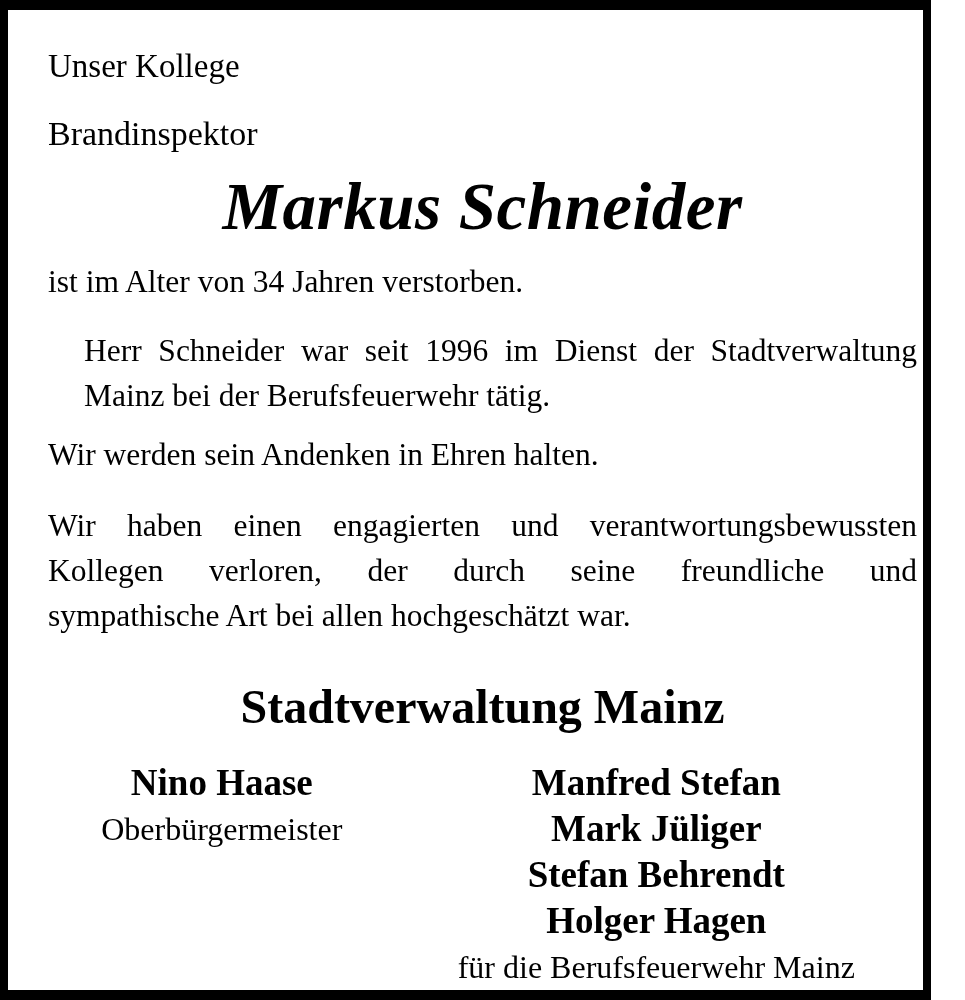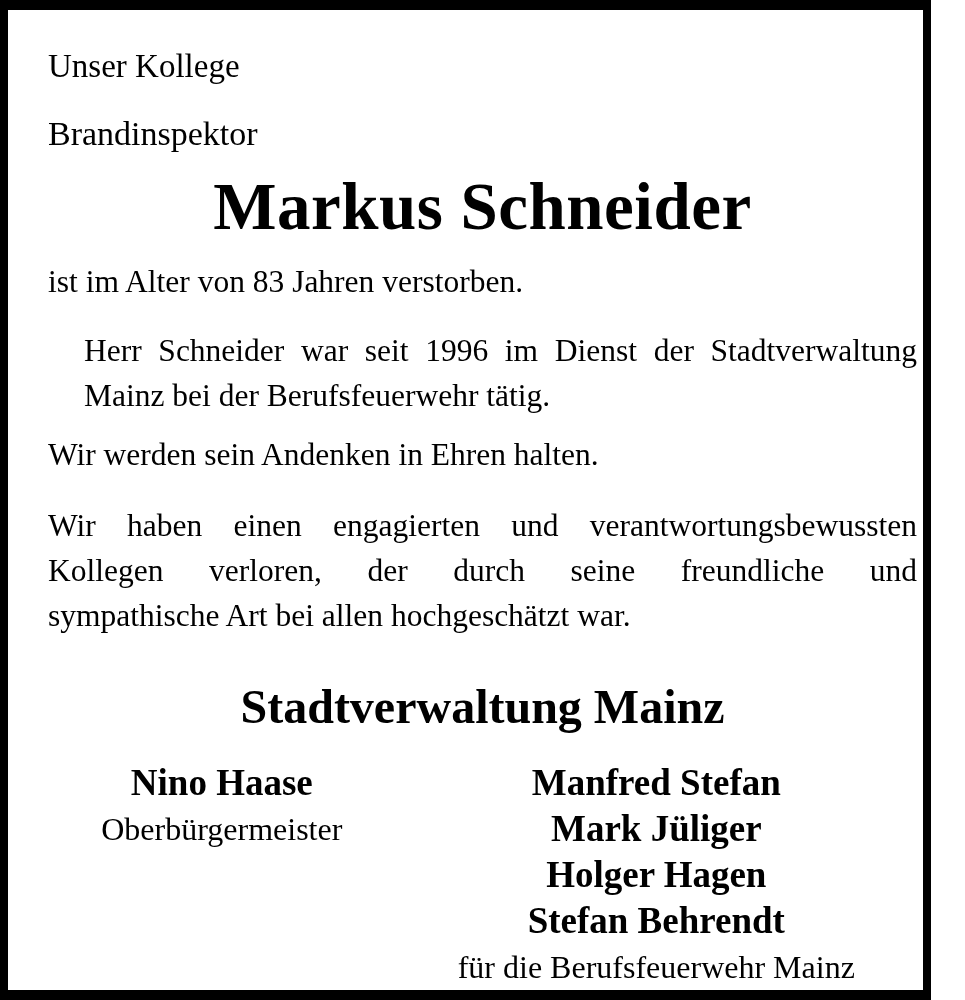--- a/index.html
+++ b/index.html
@@ -36,20 +36,21 @@
     font-size: 34px;
     line-height: 42px;
   }
   .deceased-name {
     margin: 14px 0 0 0;
     font-size: 67px;
     line-height: 74px;
     font-weight: bold;
     text-align: center;
     letter-spacing: 0.5px;
+    font-style: italic;
   }
   .para {
     font-size: 31.5px;
     line-height: 45px;
   }
   .para .line {
     text-align: left;
   }
   .para .line.stretch {
     text-align: justify;
@@ -90,21 +91,21 @@
 <div class="page">
   <div class="content">
 
     <div class="intro">Unser Kollege</div>
 
     <div class="role">Brandinspektor</div>
 
     <h1 class="deceased-name">Markus Schneider</h1>
 
     <div class="para p1">
-      <div class="line">ist im Alter von 83 Jahren verstorben.</div>
+      <div class="line">ist im Alter von 34 Jahren verstorben.</div>
     </div>
 
     <div class="para p2">
       <div class="line stretch">Herr Schneider war seit 1996 im Dienst der Stadtverwaltung</div>
       <div class="line">Mainz bei der Berufsfeuerwehr tätig.</div>
     </div>
 
     <div class="para p4">
       <div class="line">Wir werden sein Andenken in Ehren halten.</div>
     </div>
@@ -120,21 +121,21 @@
     <div class="sigs">
 
       <div class="sig-col-left">
         <div class="sig-name">Nino Haase</div>
         <div class="sig-role">Oberbürgermeister</div>
       </div>
 
       <div class="sig-col-right">
         <div class="sig-name">Manfred Stefan</div>
         <div class="sig-name">Mark Jüliger</div>
+        <div class="sig-name">Stefan Behrendt</div>
         <div class="sig-name">Holger Hagen</div>
-        <div class="sig-name">Stefan Behrendt</div>
         <div class="sig-caption">für die Berufsfeuerwehr Mainz</div>
       </div>
 
     </div>
 
   </div>
 </div>
 
 </body></html>

